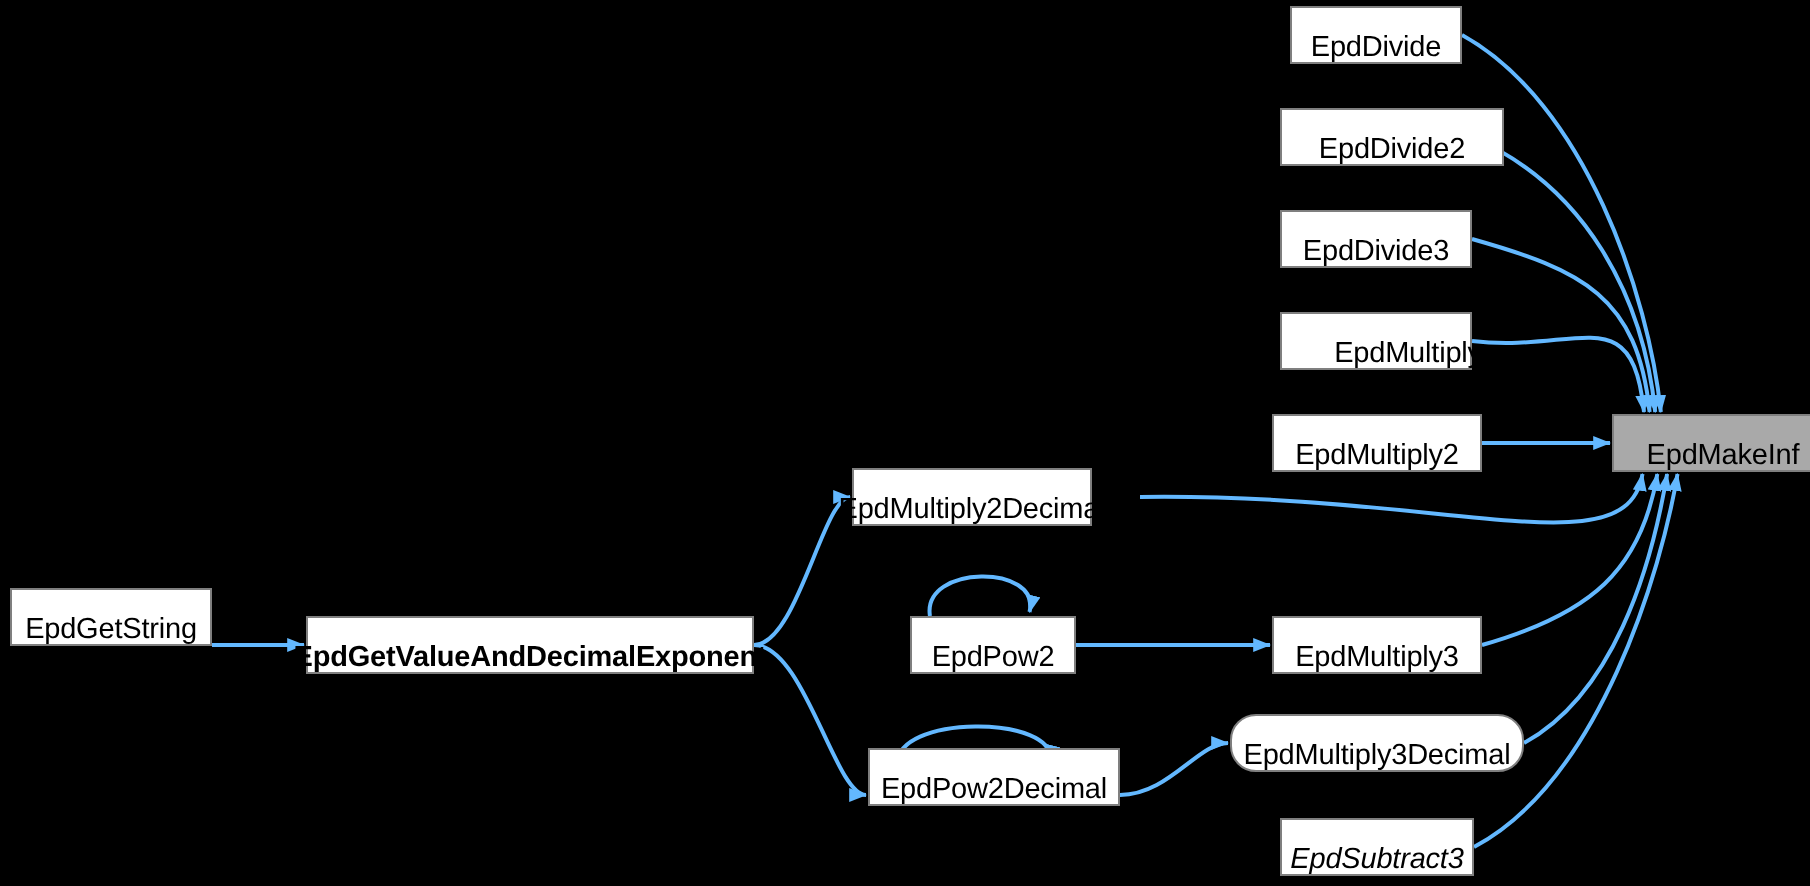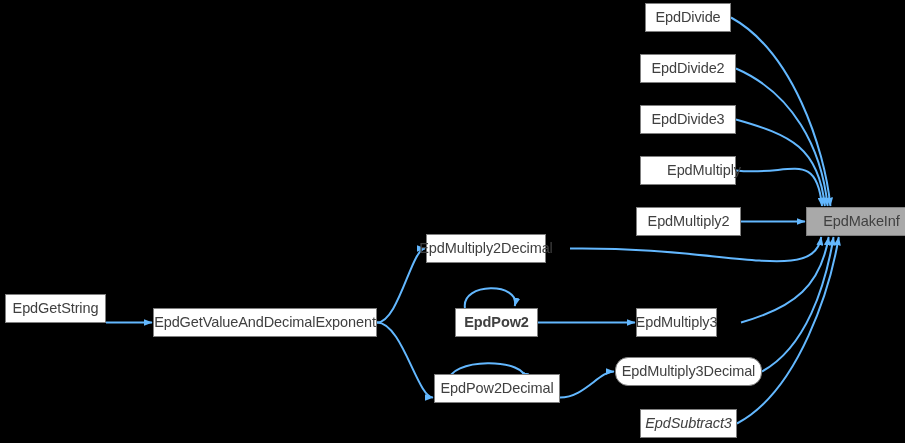--- a/index.html
+++ b/index.html
@@ -26,23 +26,23 @@
     width: 905px;
     height: 443px;
     display: block;
   }
   .node-box {
     position: absolute;
     box-sizing: border-box;
     background: #ffffff;
     border: 1px solid #7f7f7f;
     display: flex;
-    align-items: center;
+    align-items: flex-end;
     justify-content: center;
-    color: #404040;
+    color: #000000;
     font-family: "Liberation Sans", sans-serif;
     font-size: 14.5px;
     line-height: 1;
     letter-spacing: -0.1px;
     white-space: nowrap;
     z-index: 5;
   }
   .node-box.highlight {
     background: #a9a9a9;
   }
@@ -79,48 +79,48 @@
         <path d="M 741 322.5 C 795.343 307.11, 820.65 285, 828.65 237"></path>
         <path d="M 762 371.5 C 806.361 347.29, 825.55 285, 833.55 237"></path>
         <path d="M 737 423.5 C 800.085 389.93, 830.75 285, 838.75 237"></path>
       </g>
   </svg>
 
   <div id="nodes-layer">
       <div class="node-box" style="left: 5px; top: 294px; width: 101px; height: 29px;">
         <span class="node-label">EpdGetString</span>
       </div>
-      <div class="node-box" style="left: 153px; top: 308px; width: 224px; height: 29px;">
+      <div class="node-box" style="left: 153px; top: 308px; width: 224px; height: 29px; font-weight: bold;">
         <span class="node-label">EpdGetValueAndDecimalExponent</span>
       </div>
       <div class="node-box" style="left: 426px; top: 234px; width: 120px; height: 29px;">
         <span class="node-label">EpdMultiply2Decimal</span>
       </div>
-      <div class="node-box" style="left: 455px; top: 308px; width: 83px; height: 29px; font-weight: bold;">
+      <div class="node-box" style="left: 455px; top: 308px; width: 83px; height: 29px;">
         <span class="node-label">EpdPow2</span>
       </div>
       <div class="node-box" style="left: 434px; top: 374px; width: 126px; height: 29px;">
         <span class="node-label">EpdPow2Decimal</span>
       </div>
       <div class="node-box" style="left: 645px; top: 3px; width: 86px; height: 29px;">
         <span class="node-label">EpdDivide</span>
       </div>
-      <div class="node-box" style="left: 640px; top: 54px; width: 96px; height: 29px;">
+      <div class="node-box" style="left: 640px; top: 54px; width: 112px; height: 29px;">
         <span class="node-label">EpdDivide2</span>
       </div>
       <div class="node-box" style="left: 640px; top: 105px; width: 96px; height: 29px;">
         <span class="node-label">EpdDivide3</span>
       </div>
       <div class="node-box" style="left: 640px; top: 156px; width: 96px; height: 29px; padding-left: 32px;">
         <span class="node-label">EpdMultiply</span>
       </div>
       <div class="node-box" style="left: 636px; top: 207px; width: 105px; height: 29px;">
         <span class="node-label">EpdMultiply2</span>
       </div>
-      <div class="node-box" style="left: 636px; top: 308px; width: 81px; height: 29px;">
+      <div class="node-box" style="left: 636px; top: 308px; width: 105px; height: 29px;">
         <span class="node-label">EpdMultiply3</span>
       </div>
       <div class="node-box" style="left: 615px; top: 357px; width: 147px; height: 29px; border-radius: 13px;">
         <span class="node-label">EpdMultiply3Decimal</span>
       </div>
       <div class="node-box" style="left: 640px; top: 409px; width: 97px; height: 29px; font-style: italic;">
         <span class="node-label">EpdSubtract3</span>
       </div>
       <div class="node-box highlight" style="left: 806px; top: 207px; width: 111px; height: 29px;">
         <span class="node-label">EpdMakeInf</span>

